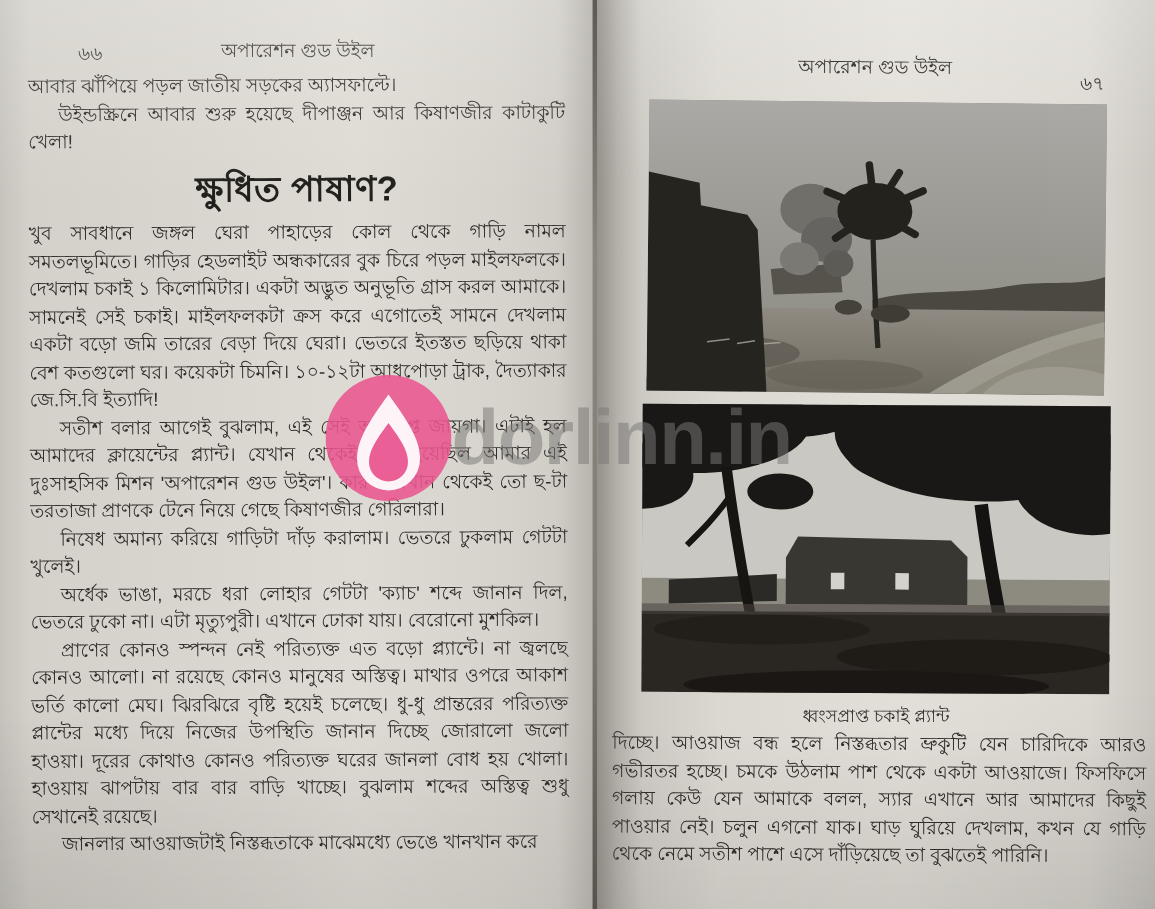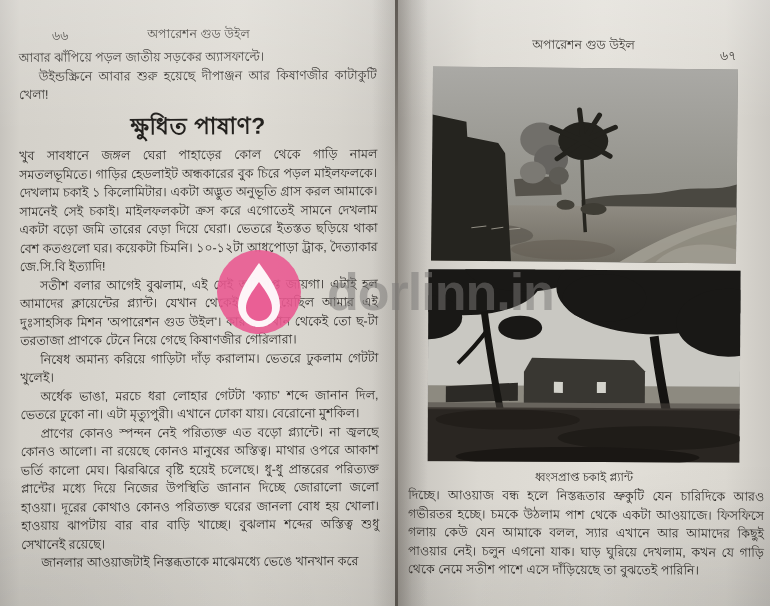--- a/index.html
+++ b/index.html
@@ -55,21 +55,21 @@
   .photo{position:absolute;overflow:hidden;background:#8f8e8a;}
   .photo-1{left:432px;top:68px;width:305px;height:194px;transform:rotate(0.6deg);}
   .photo-2{left:428px;top:270px;width:312px;height:192px;transform:rotate(0.3deg);}
   .photo svg{display:block;width:100%;height:100%;}
   .caption{position:absolute;left:428px;top:469px;width:312px;text-align:center;
     font-size:11.5px;color:#33302c;}
   .rp-body{position:absolute;left:408px;top:487px;width:356px;transform:rotate(0.3deg);}
   
   .watermark{position:absolute;left:217px;top:250px;z-index:40;display:flex;align-items:center;pointer-events:none;}
   .wm-logo{width:84px;height:84px;flex:0 0 auto;}
-  .wm-text{margin-left:26px;font-size:52px;font-weight:bold;letter-spacing:-1px;
+  .wm-text{font-size:52px;font-weight:bold;letter-spacing:-1px;
     color:rgba(122,121,119,.52);line-height:84px;}
   
   .vignette{position:absolute;inset:0;z-index:6;pointer-events:none;
     background:
       radial-gradient(120% 60% at 0% 100%,rgba(0,0,0,.05),rgba(0,0,0,0) 40%),
       radial-gradient(120% 60% at 100% 100%,rgba(0,0,0,.06),rgba(0,0,0,0) 40%);
   }
 </style>
 </head>
 <body>

